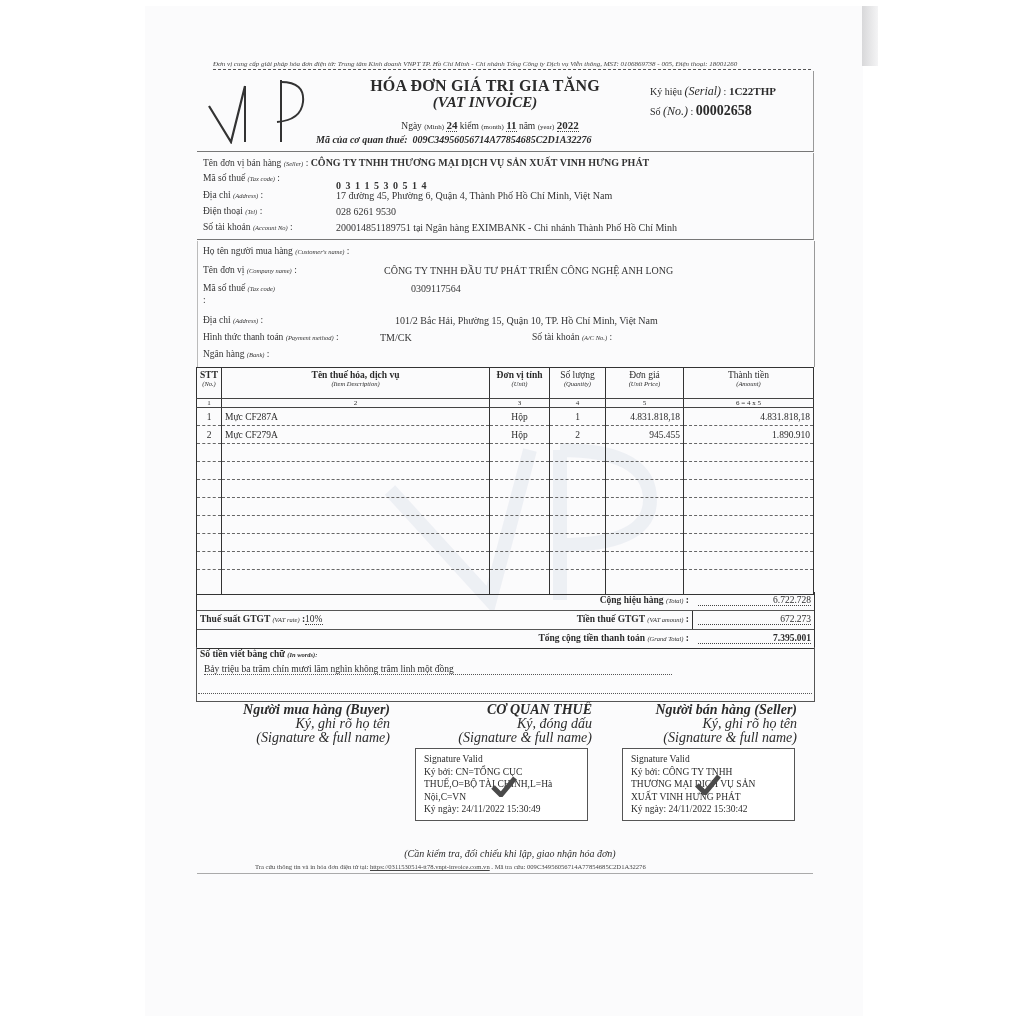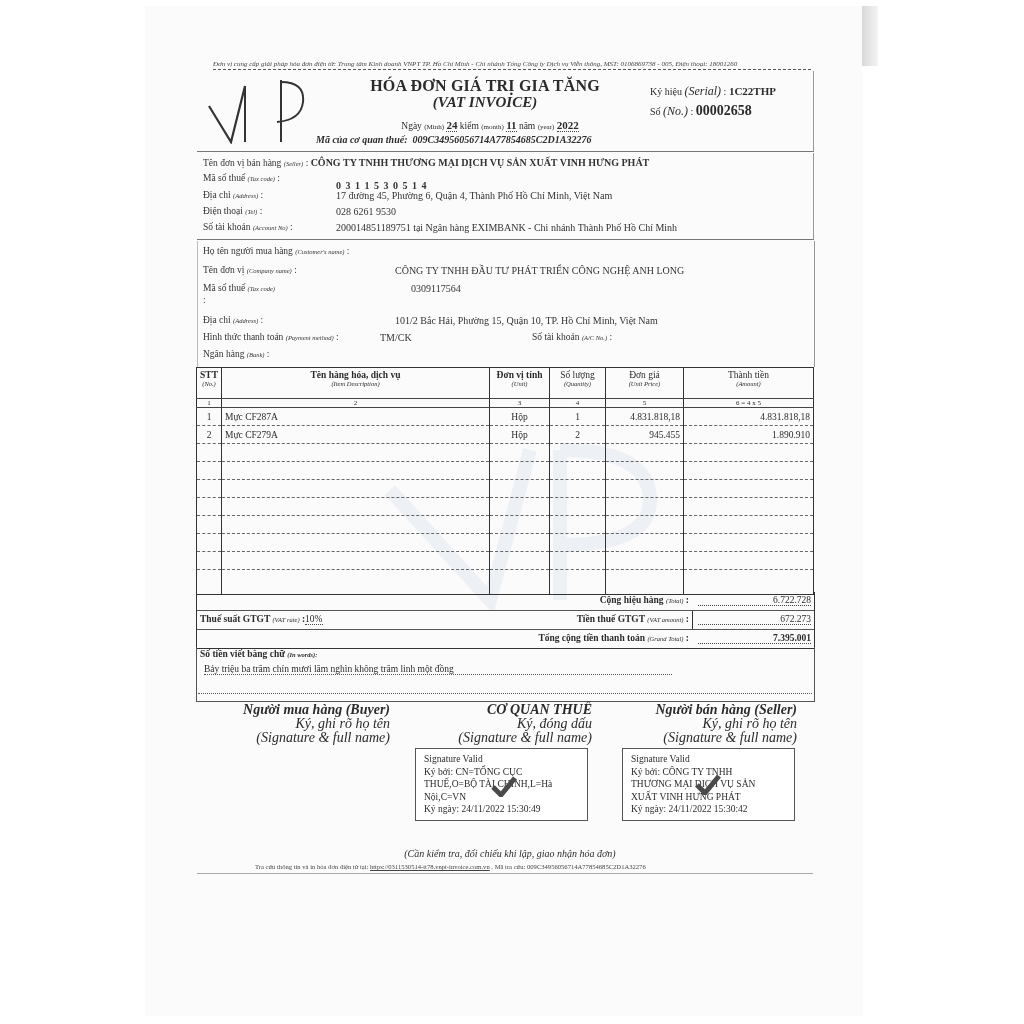--- a/index.html
+++ b/index.html
@@ -162,21 +162,21 @@
 </div>
 <div class="abs row-value" style="left:336px;top:222px;">200014851189751 tại Ngân hàng EXIMBANK - Chi nhánh Thành Phố Hồ Chí Minh</div>
 
 <div class="abs buyer-box"></div>
 <div class="abs row-label" style="left:203px;top:246px;">
   <span>Họ tên người mua hàng</span> <i>(Customer's name)</i> :
 </div>
 <div class="abs row-label" style="left:203px;top:265px;">
   <span>Tên đơn vị</span> <i>(Company name)</i> :
 </div>
-<div class="abs row-value" style="left:395px;top:265px;">CÔNG TY TNHH ĐẦU TƯ PHÁT TRIỂN CÔNG NGHỆ ANH LONG</div>
+<div class="abs row-value" style="left:384px;top:265px;">CÔNG TY TNHH ĐẦU TƯ PHÁT TRIỂN CÔNG NGHỆ ANH LONG</div>
 <div class="abs row-label" style="left:203px;top:283px;">
   <span>Mã số thuế</span> <i>(Tax code)</i>
 </div>
 <div class="abs row-label" style="left:203px;top:295px;">:</div>
 <div class="abs row-value" style="left:395px;top:283px;margin-left:16px;">0309117564</div>
 <div class="abs row-label" style="left:203px;top:315px;">
   <span>Địa chỉ</span> <i>(Address)</i> :
 </div>
 <div class="abs row-value" style="left:395px;top:315px;">101/2 Bắc Hải, Phường 15, Quận 10, TP. Hồ Chí Minh, Việt Nam</div>
 <div class="abs row-label" style="left:203px;top:332px;">
@@ -195,21 +195,21 @@
     <col style="width:25px">
       <col style="width:268px">
       <col style="width:60px">
       <col style="width:56px">
       <col style="width:78px">
       <col style="width:130px">
   </colgroup>
   <thead>
     <tr>
       <th><span>STT</span><span class="en">(No.)</span></th>
-      <th><span>Tên hàng hóa, dịch vụ</span><span class="en">(Item Description)</span></th>
+      <th><span>Tên thuế hóa, dịch vụ</span><span class="en">(Item Description)</span></th>
       <th><span>Đơn vị tính</span><span class="en">(Unit)</span></th>
       <th style="font-weight:normal"><span>Số lượng</span><span class="en">(Quantity)</span></th>
       <th style="font-weight:normal"><span>Đơn giá</span><span class="en">(Unit Price)</span></th>
       <th style="font-weight:normal"><span>Thành tiền</span><span class="en">(Amount)</span></th>
     </tr>
     <tr class="idx">
       <td>1</td>
       <td>2</td>
       <td>3</td>
       <td>4</td>

